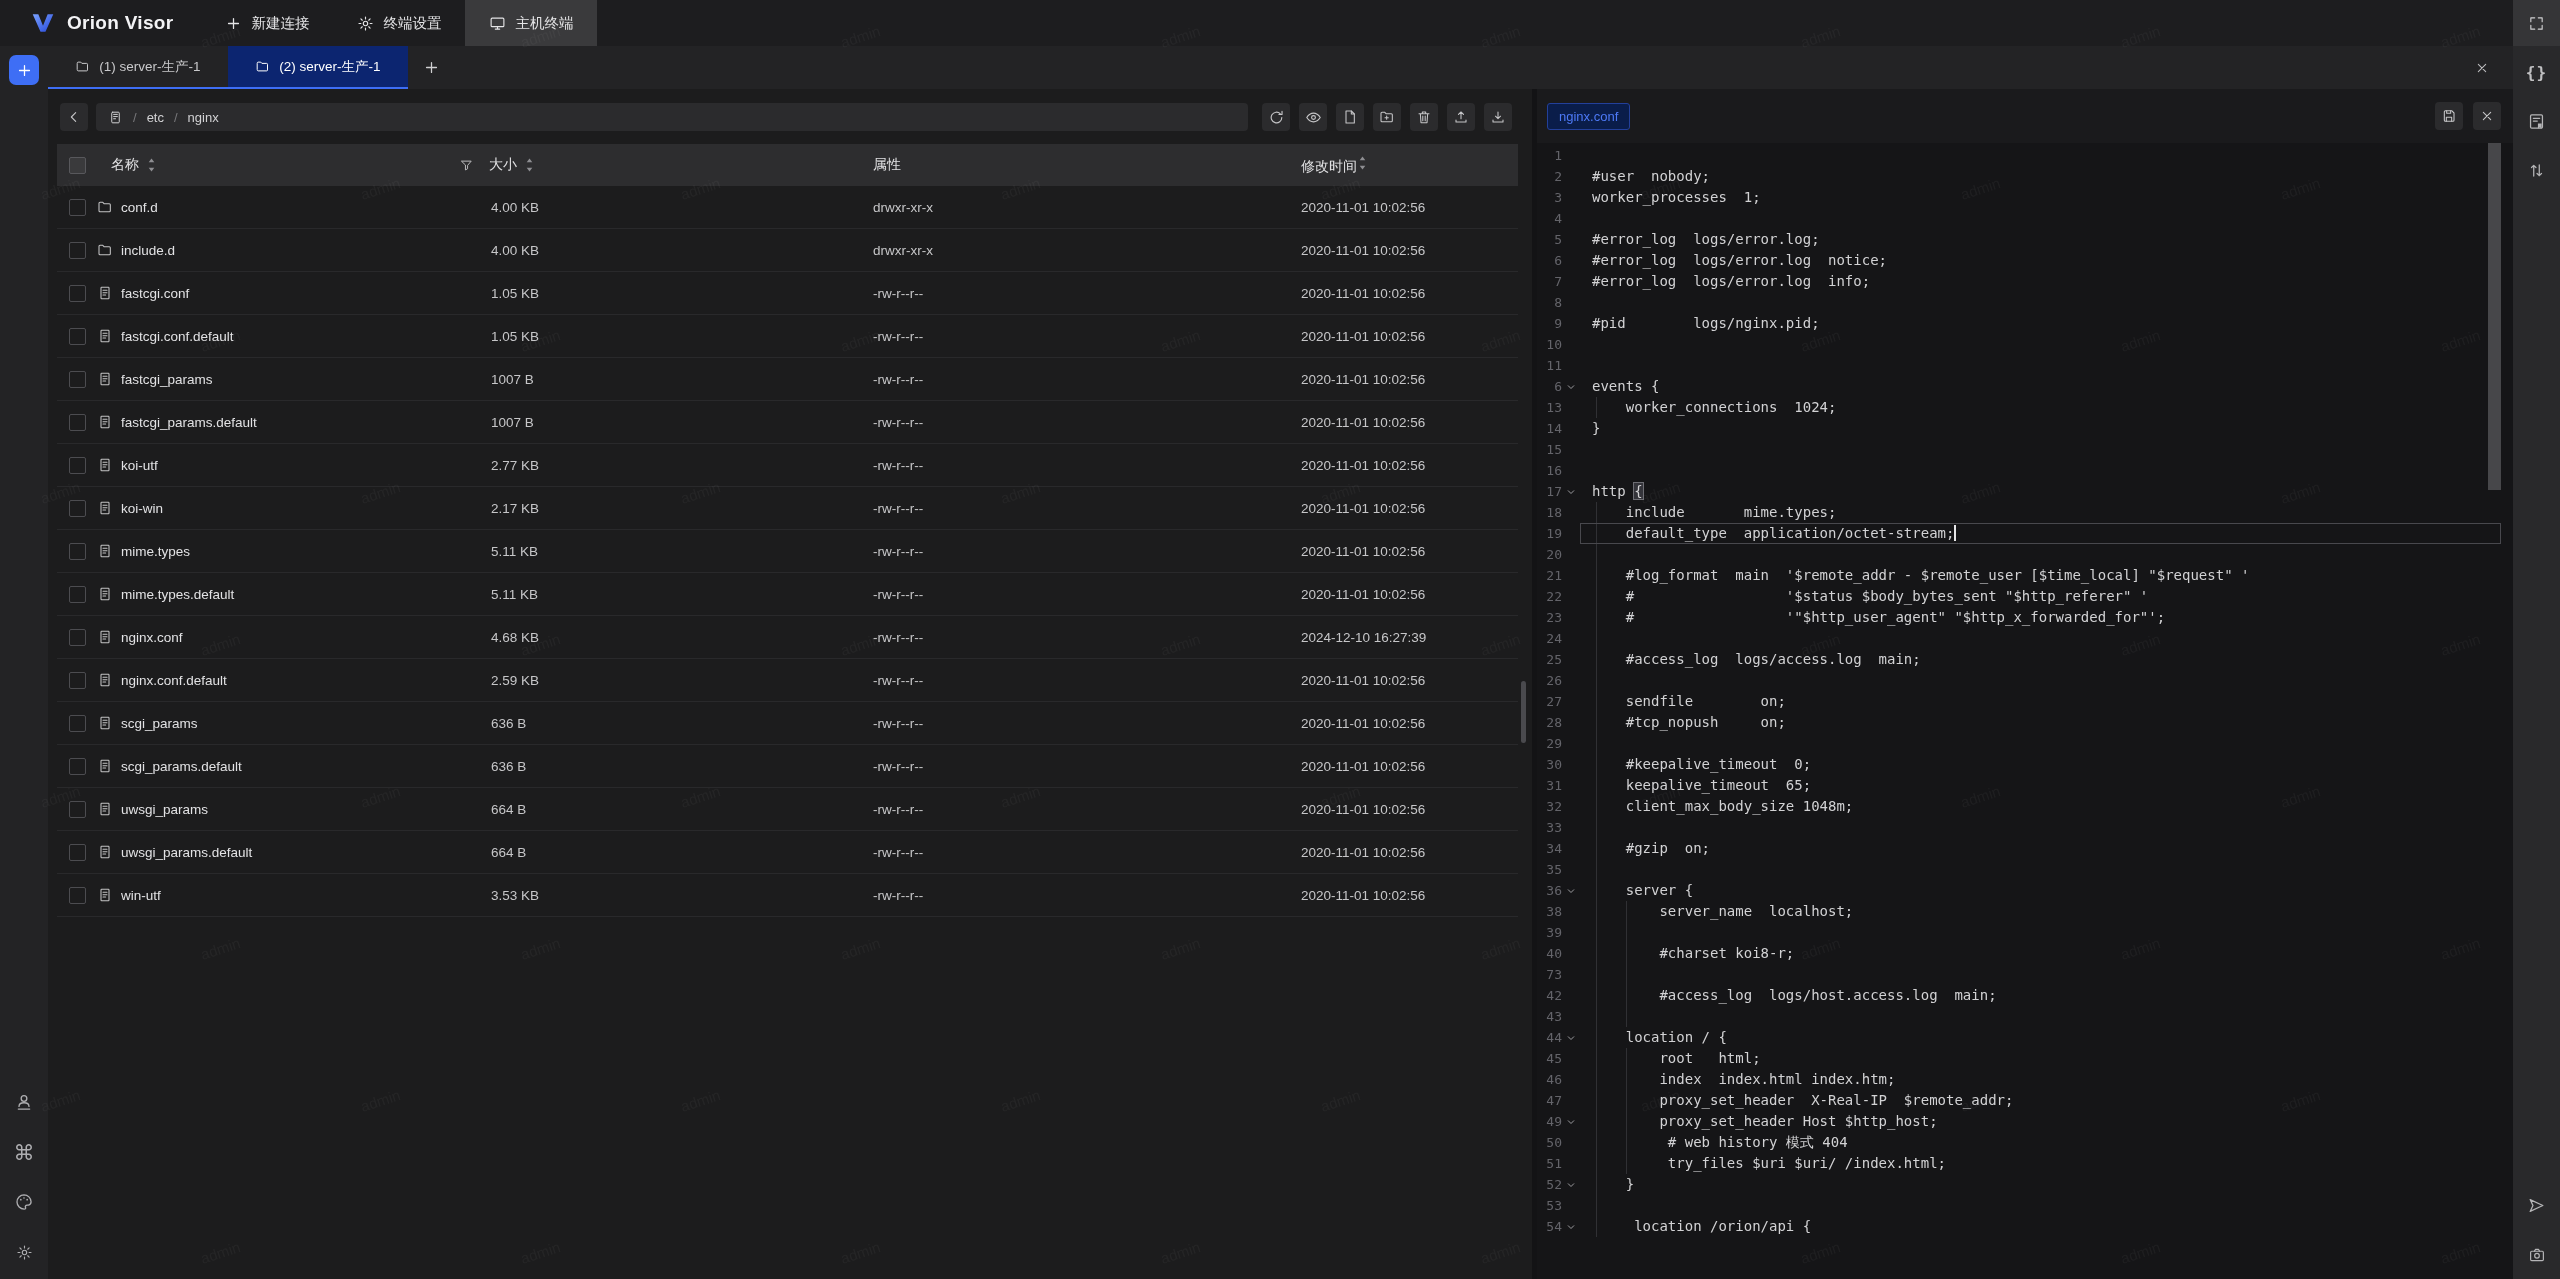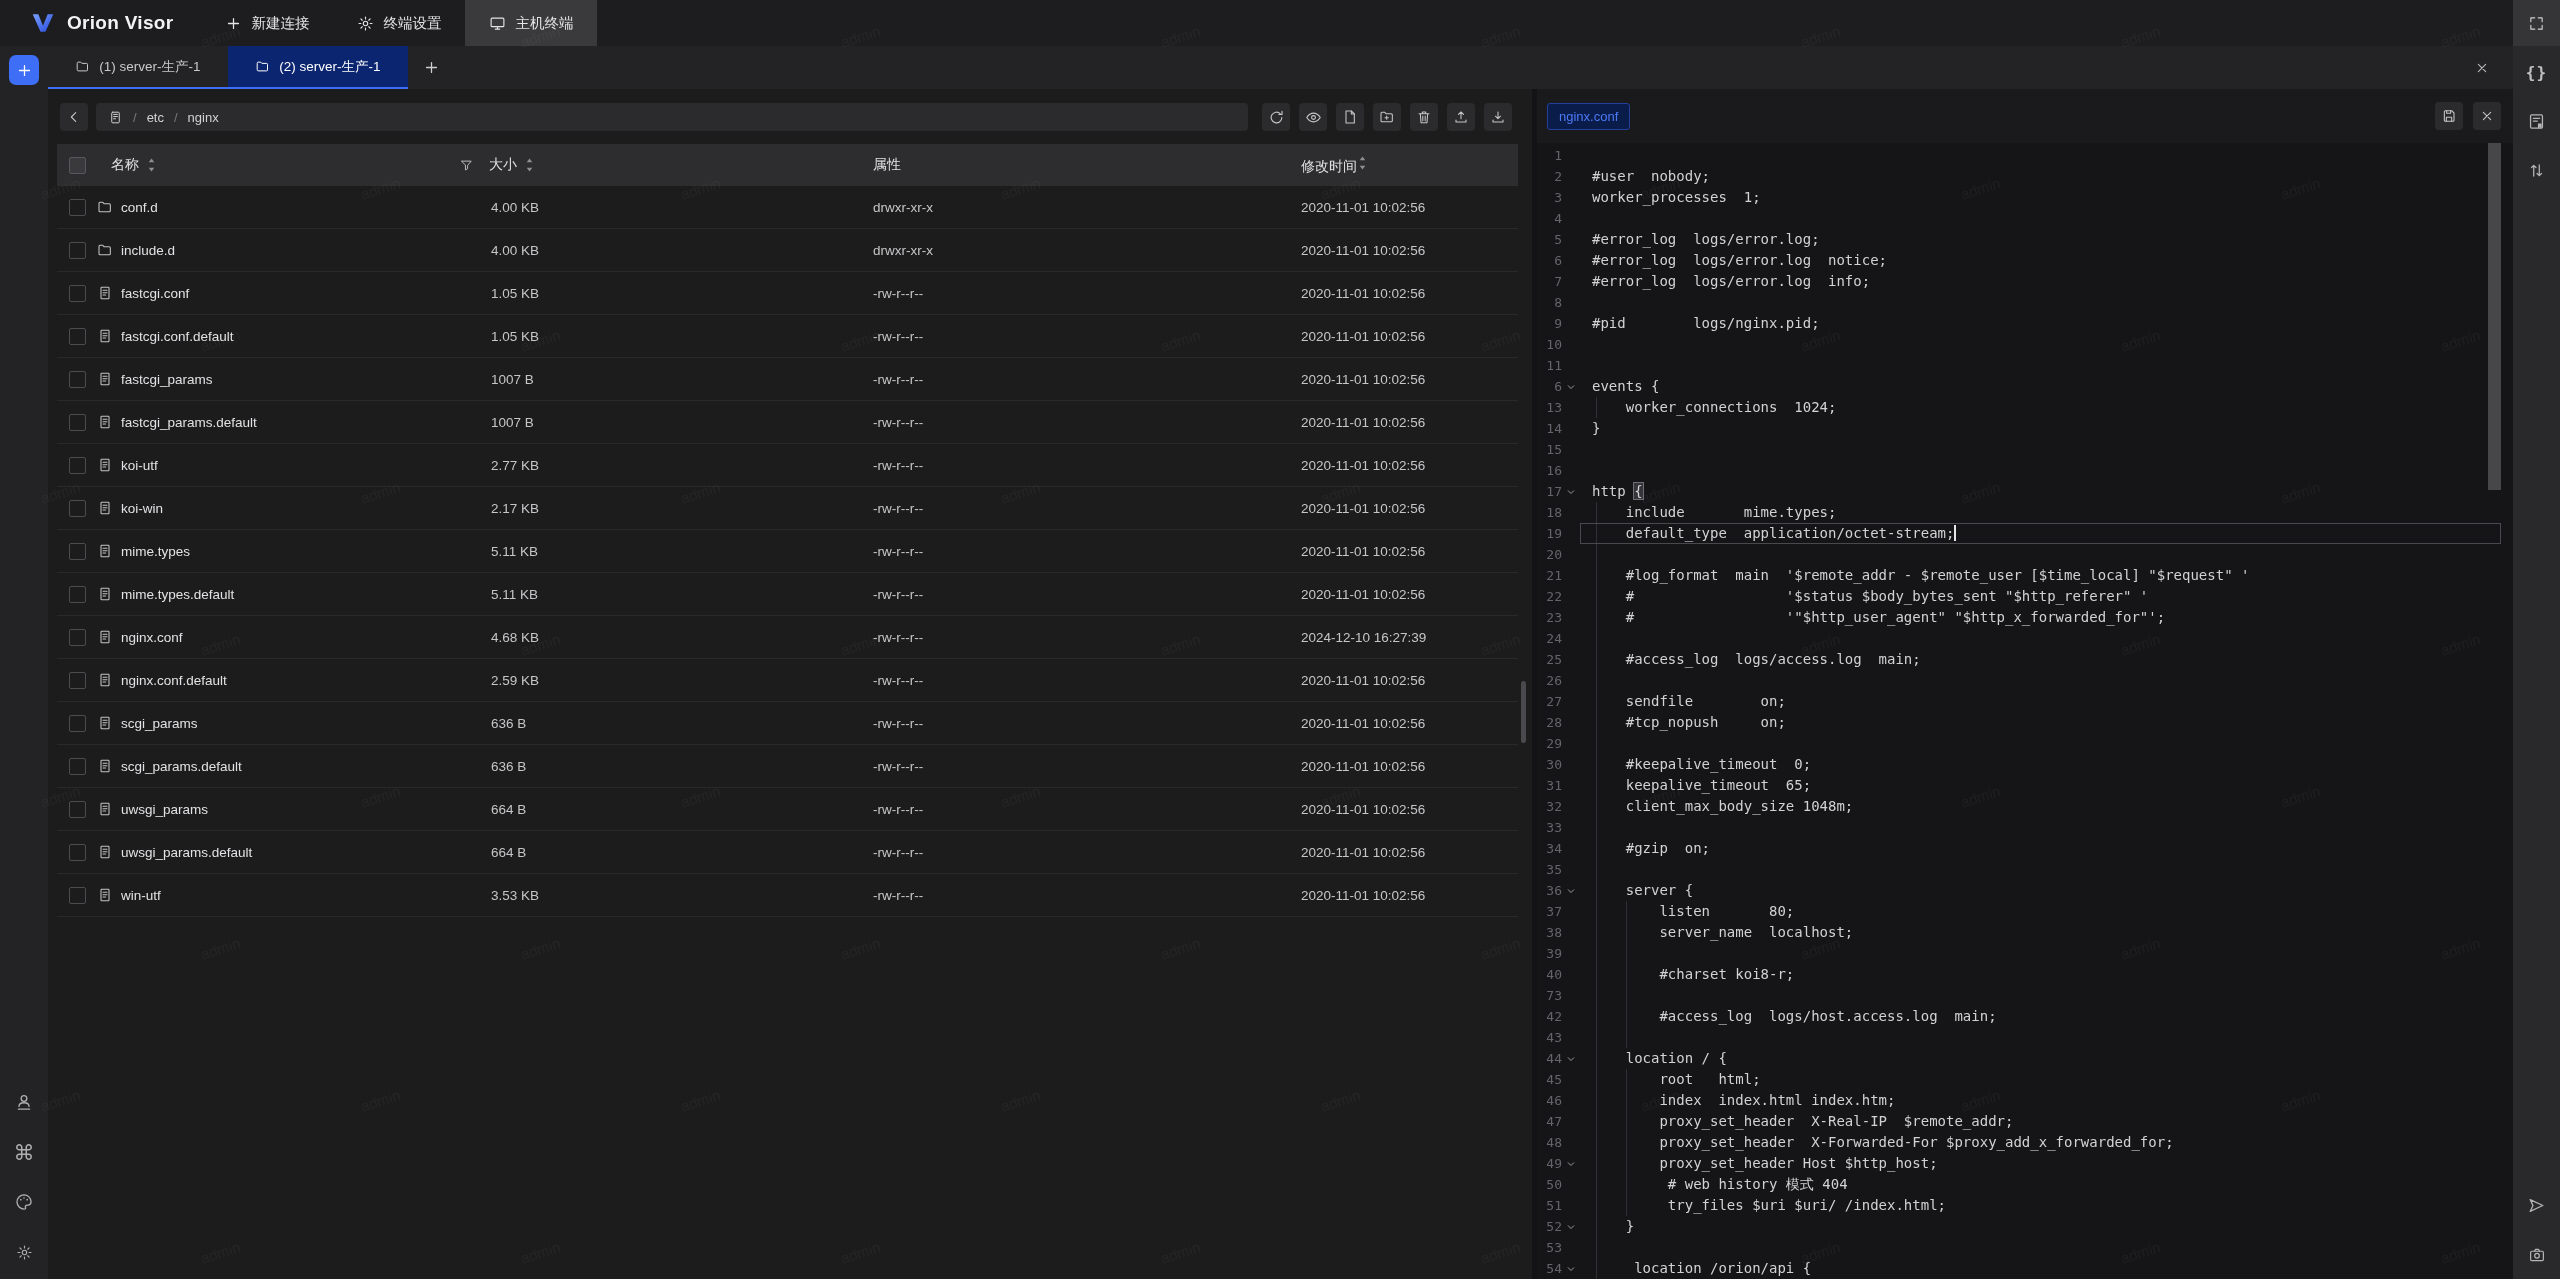--- a/index.html
+++ b/index.html
@@ -843,25 +843,20 @@
               <div class="code-line">
                 <span class="ln">36</span>
                 <span class="fold">
                   <svg width="12" height="12" viewBox="0 0 24 24" fill="none" stroke="currentColor" stroke-width="2" stroke-linecap="round" stroke-linejoin="round">
                     <path d="M6.5 9.5l5.5 5.5 5.5-5.5"></path>
                   </svg>
                 </span>
                 <span class="code"><i class="guide" style="left: 16px;"></i>    server {</span>
               </div>
               <div class="code-line">
-                <span class="ln">37</span>
-                <span class="fold"></span>
-                <span class="code"><i class="guide" style="left: 16px;"></i><i class="guide" style="left: 46px;"></i>        listen       80;</span>
-              </div>
-              <div class="code-line">
                 <span class="ln">38</span>
                 <span class="fold"></span>
                 <span class="code"><i class="guide" style="left: 16px;"></i><i class="guide" style="left: 46px;"></i>        server_name  localhost;</span>
               </div>
               <div class="code-line">
                 <span class="ln">39</span>
                 <span class="fold"></span>
                 <span class="code"><i class="guide" style="left: 16px;"></i><i class="guide" style="left: 46px;"></i></span>
               </div>
               <div class="code-line">
@@ -900,25 +895,20 @@
               </div>
               <div class="code-line">
                 <span class="ln">46</span>
                 <span class="fold"></span>
                 <span class="code"><i class="guide" style="left: 16px;"></i><i class="guide" style="left: 46px;"></i>        index  index.html index.htm;</span>
               </div>
               <div class="code-line">
                 <span class="ln">47</span>
                 <span class="fold"></span>
                 <span class="code"><i class="guide" style="left: 16px;"></i><i class="guide" style="left: 46px;"></i>        proxy_set_header  X-Real-IP  $remote_addr;</span>
-              </div>
-              <div class="code-line">
-                <span class="ln">48</span>
-                <span class="fold"></span>
-                <span class="code"><i class="guide" style="left: 16px;"></i><i class="guide" style="left: 46px;"></i>        proxy_set_header  X-Forwarded-For $proxy_add_x_forwarded_for;</span>
               </div>
               <div class="code-line">
                 <span class="ln">49</span>
                 <span class="fold">
                   <svg width="12" height="12" viewBox="0 0 24 24" fill="none" stroke="currentColor" stroke-width="2" stroke-linecap="round" stroke-linejoin="round">
                     <path d="M6.5 9.5l5.5 5.5 5.5-5.5"></path>
                   </svg>
                 </span>
                 <span class="code"><i class="guide" style="left: 16px;"></i><i class="guide" style="left: 46px;"></i>        proxy_set_header Host $http_host;</span>
               </div>

